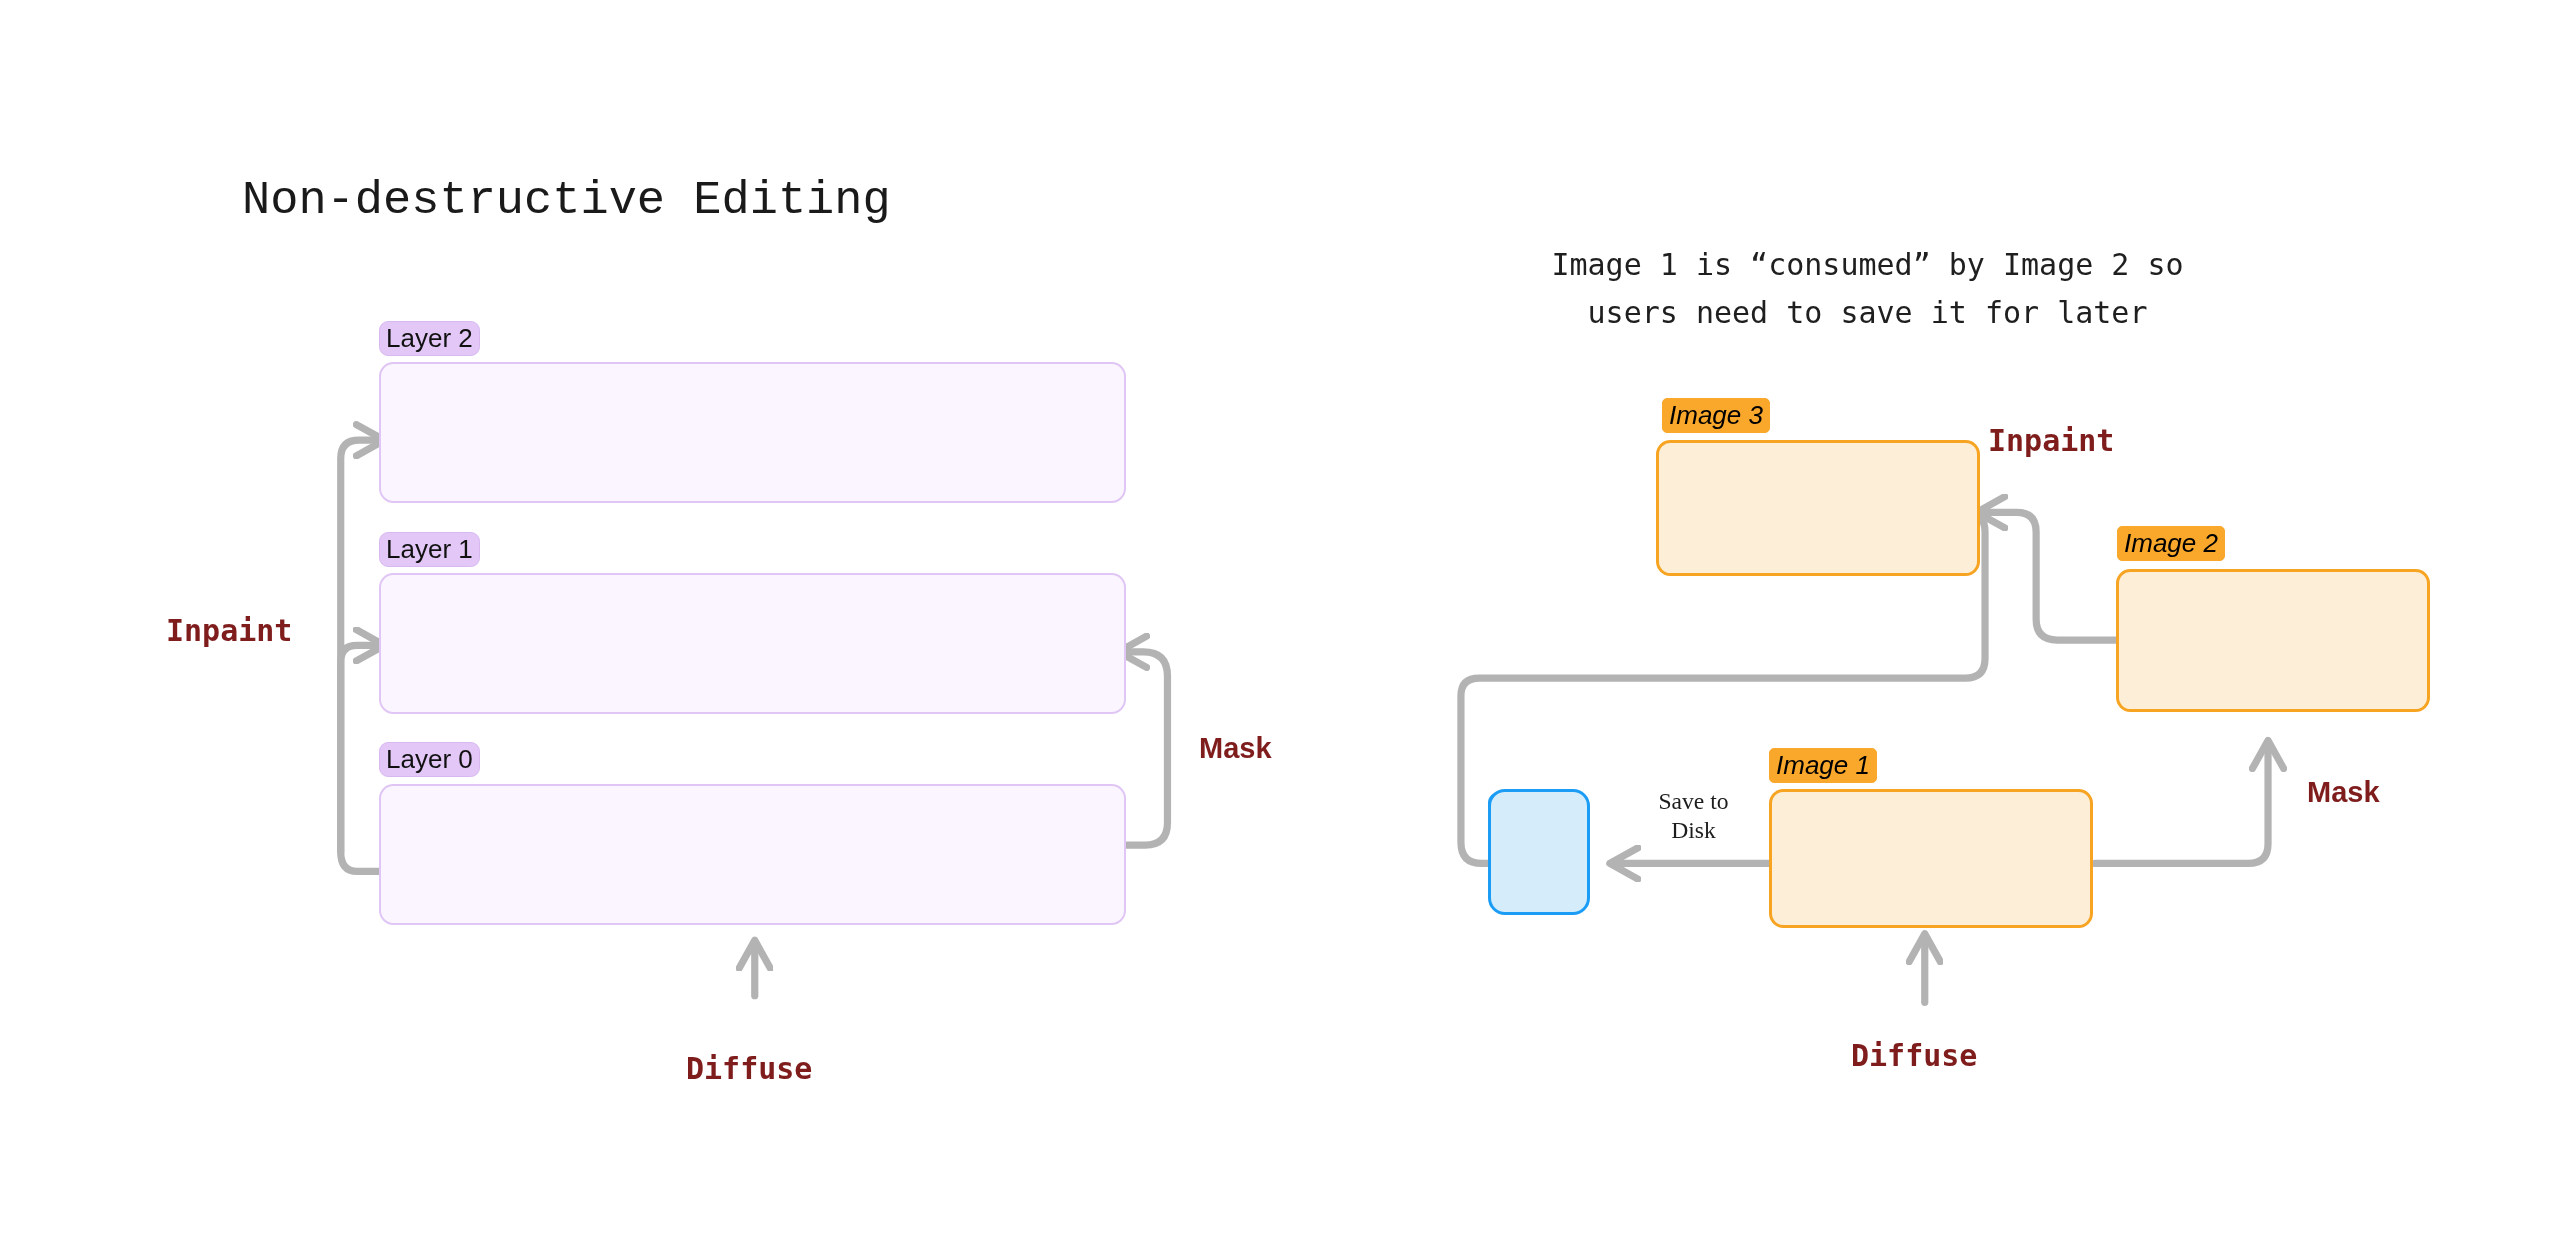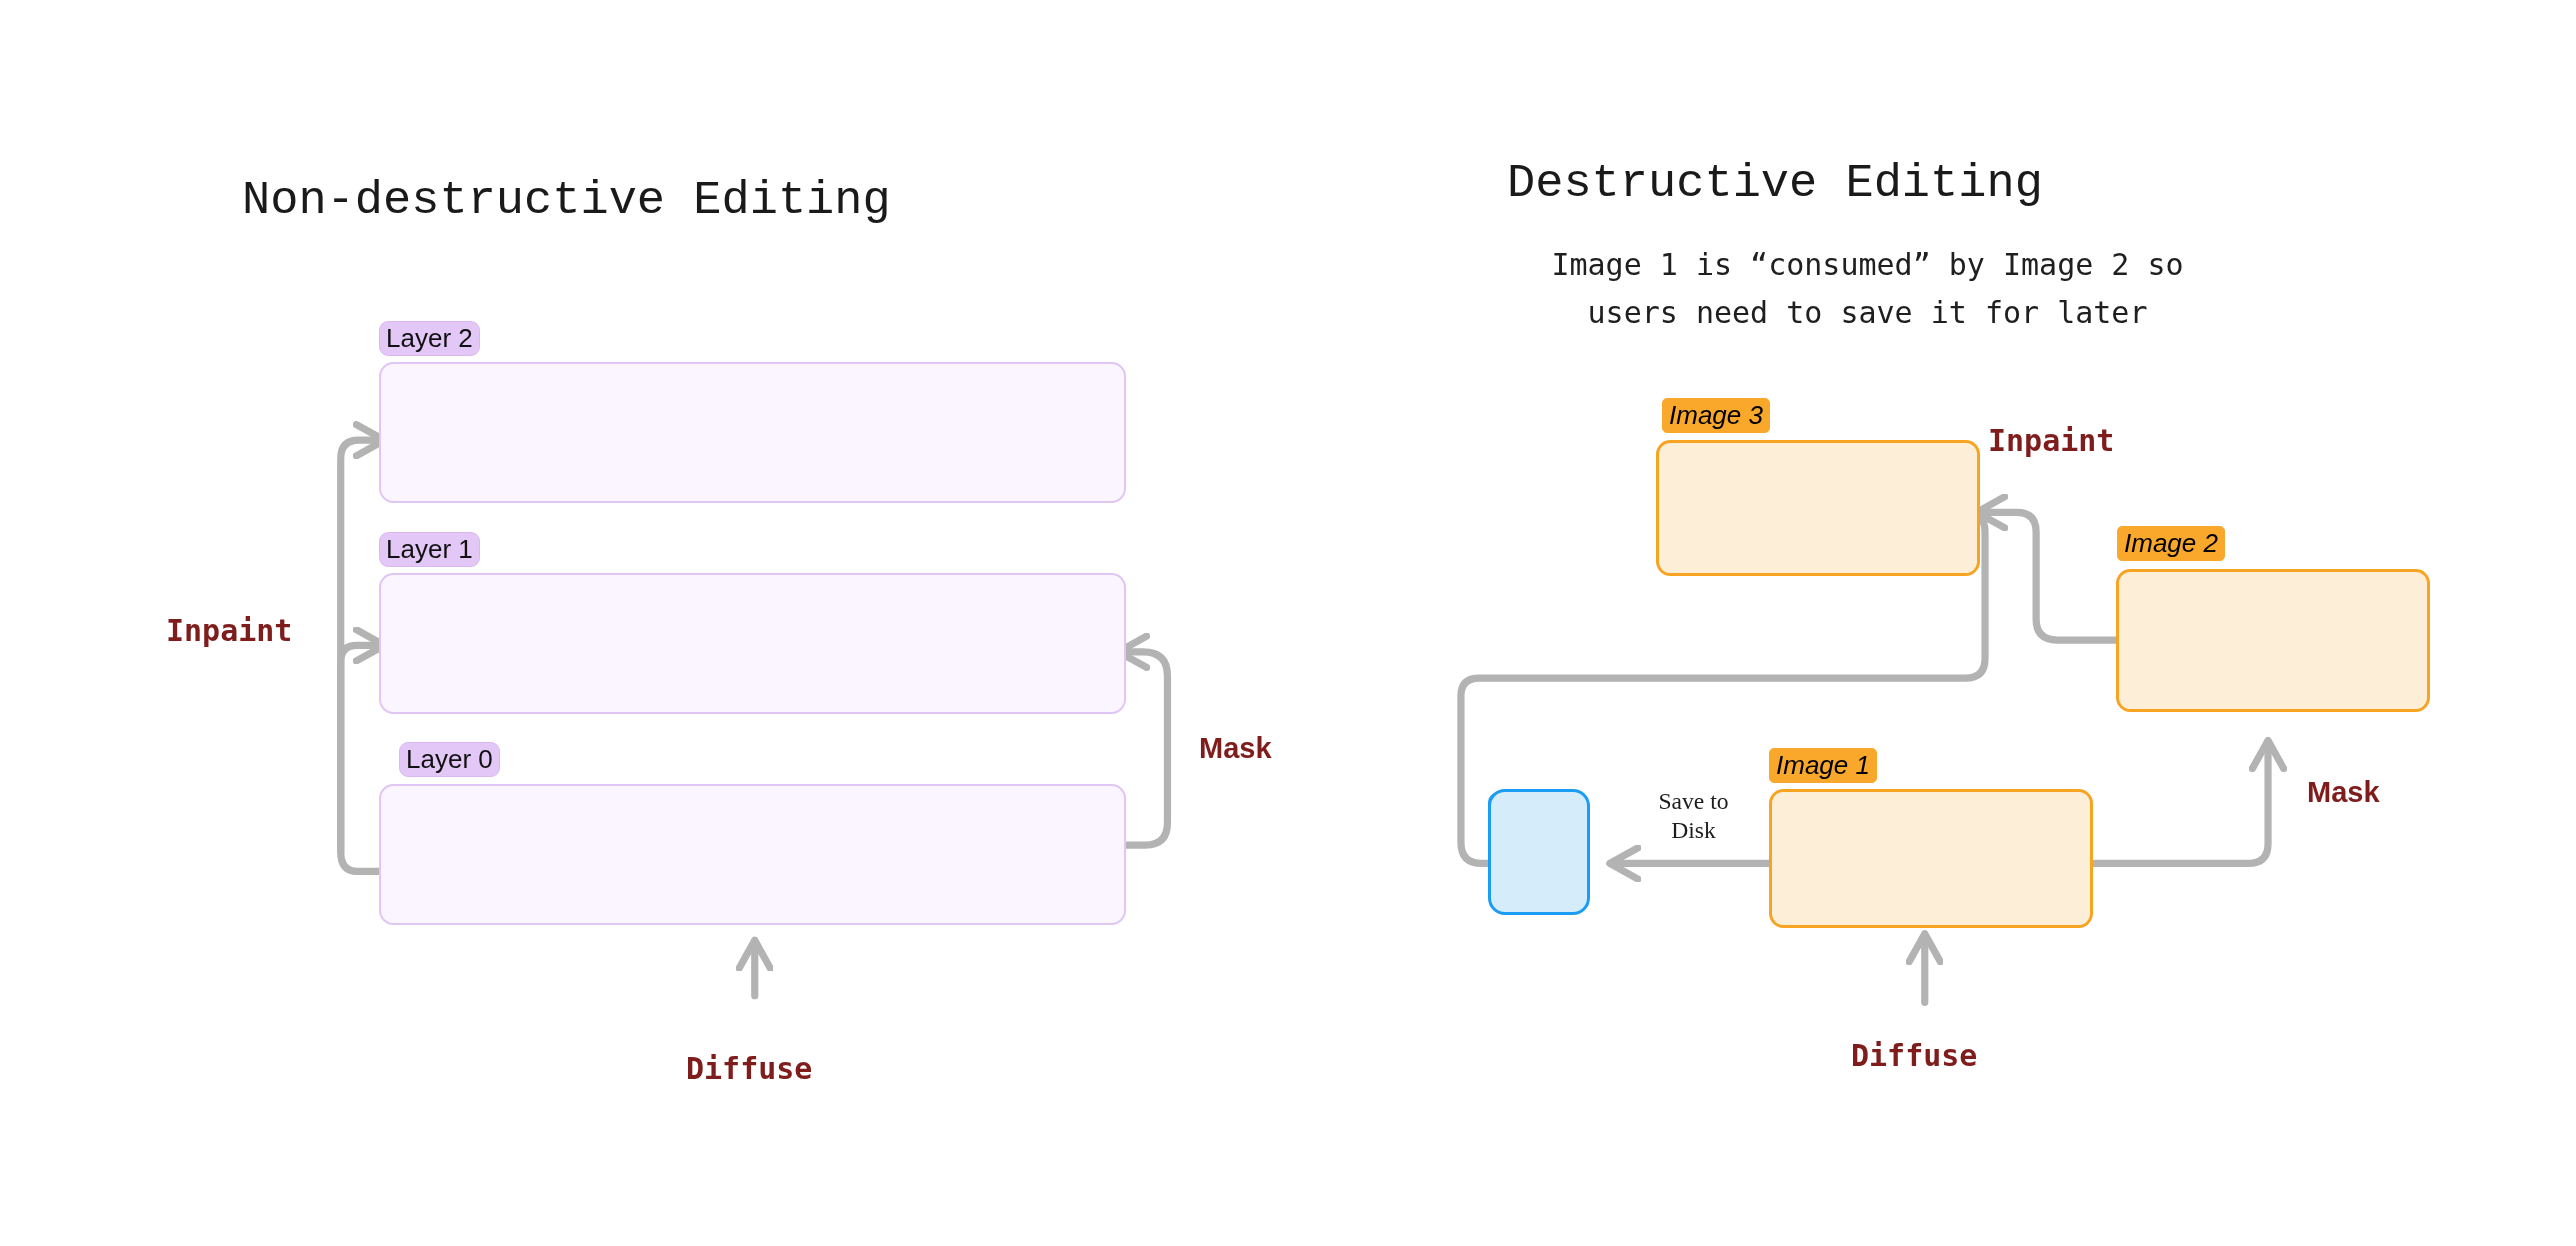--- a/index.html
+++ b/index.html
@@ -164,28 +164,27 @@
   </svg>
 
   <div class="abs panel-title" style="left:242px; top:174px; width:917px;">Non-destructive Editing</div>
 
   <div class="abs badge purple" style="left:379px; top:321px;">Layer 2</div>
   <div class="abs node purple" style="left:379px; top:362px; width:747px; height:141px;"></div>
 
   <div class="abs badge purple" style="left:379px; top:532px;">Layer 1</div>
   <div class="abs node purple" style="left:379px; top:573px; width:747px; height:141px;"></div>
 
-  <div class="abs badge purple" style="left:399px; top:742px;">Layer 0</div>
+  <div class="abs badge purple" style="left:379px; top:742px;">Layer 0</div>
   <div class="abs node purple" style="left:379px; top:784px; width:747px; height:141px;"></div>
 
   <div class="abs edge-label" style="left:166px; top:613px;">Inpaint</div>
   <div class="abs edge-label sans" style="left:1199px; top:732px;">Mask</div>
   <div class="abs edge-label" style="left:686px; top:1051px;">Diffuse</div>
 
-  <div class="abs panel-title" style="left:1507px; top:157px; width:721px;">Destructive Editing</div>
   <div class="abs panel-subtitle" style="left:1507px; top:242px; width:721px;">Image 1 is “consumed” by Image 2 so</div>
   <div class="abs panel-subtitle" style="left:1507px; top:290px; width:721px;">users need to save it for later</div>
 
   <div class="abs badge orange" style="left:1662px; top:398px;">Image 3</div>
   <div class="abs node orange" style="left:1656px; top:440px; width:324px; height:136px;"></div>
 
   <div class="abs badge orange" style="left:2117px; top:526px;">Image 2</div>
   <div class="abs node orange" style="left:2116px; top:569px; width:314px; height:143px;"></div>
 
   <div class="abs badge orange" style="left:1769px; top:748px;">Image 1</div>

